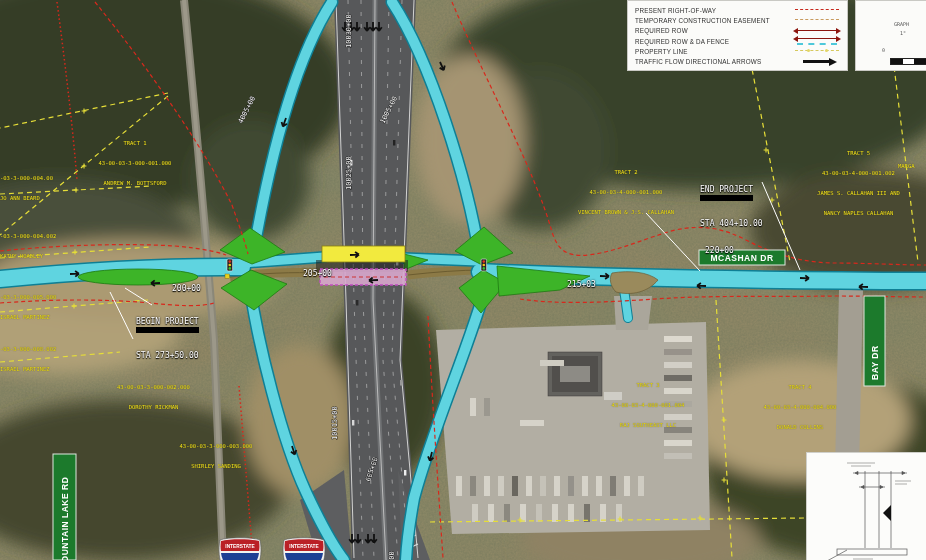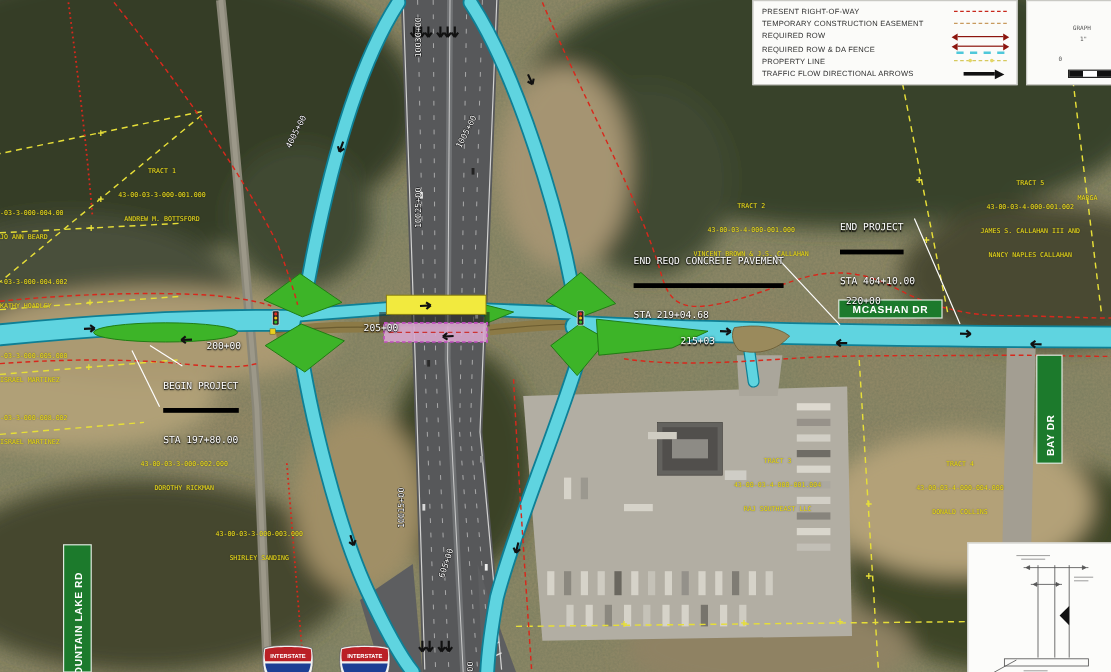--- a/index.html
+++ b/index.html
@@ -3,21 +3,21 @@
 <meta charset="utf-8">
 <style>
   html,body{margin:0;padding:0;background:#222;}
   #stage{position:relative;width:926px;height:560px;overflow:hidden;background:#9a8a66;
          font-family:"Liberation Sans",sans-serif;}
   #stage svg.map{position:absolute;left:0;top:0;}
   .svgt{font-family:"DejaVu Sans Mono",monospace;fill:#fff;stroke:#000;stroke-width:.7;paint-order:stroke;}
   .signt{font-family:"Liberation Sans",sans-serif;font-weight:bold;fill:#fff;letter-spacing:.5px;}
   .ann{position:absolute;font:8px/9px "DejaVu Sans Mono",monospace;color:#fff;white-space:pre;
        text-shadow:0 0 2px #000,0 1px 1px #000;z-index:30;}
-  .ann .u{border-bottom:4px solid #000000;padding-bottom:14px;display:inline-block;}
+  .ann .u{border-bottom:6px solid #000000;padding-bottom:1px;display:inline-block;}
   .stat{position:absolute;font:8px "DejaVu Sans Mono",monospace;color:#fff;white-space:pre;
         text-shadow:0 0 2px #000,0 1px 1px #000;z-index:30;margin-top:48px;}
   .to{font-size:13px;letter-spacing:3px;color:#f4f2ea;}
   .tract{position:absolute;color:#f2e41e;font:5.5px/6.6px "DejaVu Sans Mono",monospace;text-align:center;
          white-space:pre;text-shadow:0 0 1px rgba(40,30,0,.9);z-index:25;}
   .tract.ledge{text-align:left;}
   
   .legend{position:absolute;left:627px;top:0;width:221px;height:71px;background:#fbfbf9;
           border:1px solid #c9c9c4;box-sizing:border-box;padding:4px 6px 2px 7px;z-index:40;}
   .lrow{display:flex;align-items:center;justify-content:space-between;height:10.3px;}
@@ -327,25 +327,21 @@
       <text class="signt" font-size="8.5" x="742" y="261" text-anchor="middle">MCASHAN  DR</text>
       <rect x="864" y="296" width="21" height="90" fill="#1c7a2c" stroke="#dfe8df" stroke-width="1"></rect>
       <text class="signt" font-size="8.5" transform="translate(878,380) rotate(-90)">BAY  DR</text>
       <rect x="53" y="454" width="23" height="106" fill="#1c7a2c" stroke="#dfe8df" stroke-width="1"></rect>
       <text class="signt" font-size="8.5" transform="translate(68,570) rotate(-90)">MOUNTAIN  LAKE  RD</text>
     </g>
   </svg>
 
   <div class="ann" style="left:136px;top:299px">
     <div><span class="u">BEGIN PROJECT</span></div>
-    <div>STA 197+80.00</div>
-  </div>
-  <div class="ann" style="left:528px;top:195px">
-    <div><span class="u">END REQD CONCRETE PAVEMENT</span></div>
-    <div>STA 219+04.68</div>
+    <div>STA 273+50.00</div>
   </div>
   <div class="ann" style="left:700px;top:167px">
     <div><span class="u">END PROJECT</span></div>
     <div>STA 404+10.00</div>
   </div>
 
   <div class="stat" style="left:172px;top:236px">200+00</div>
   <div class="stat" style="left:303px;top:221px">205+00</div>
   <div class="stat" style="left:567px;top:232px">215+03</div>
   <div class="stat" style="left:705px;top:198px">220+00</div>

